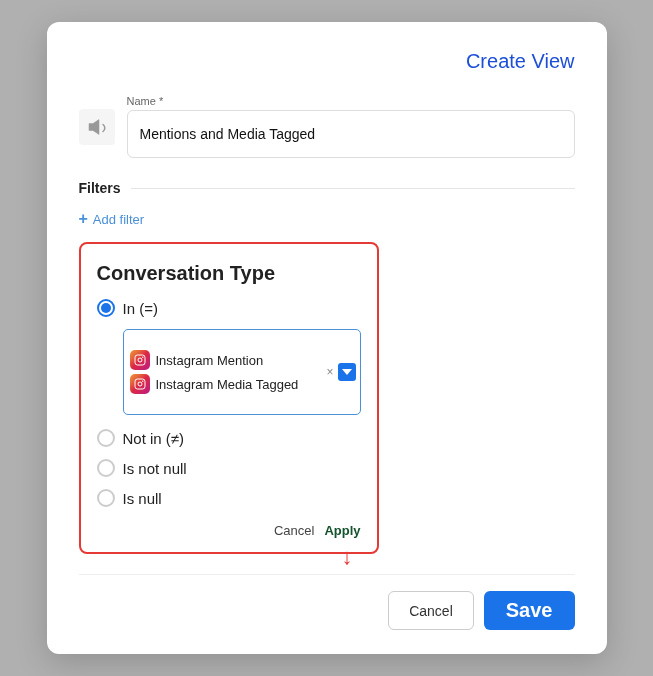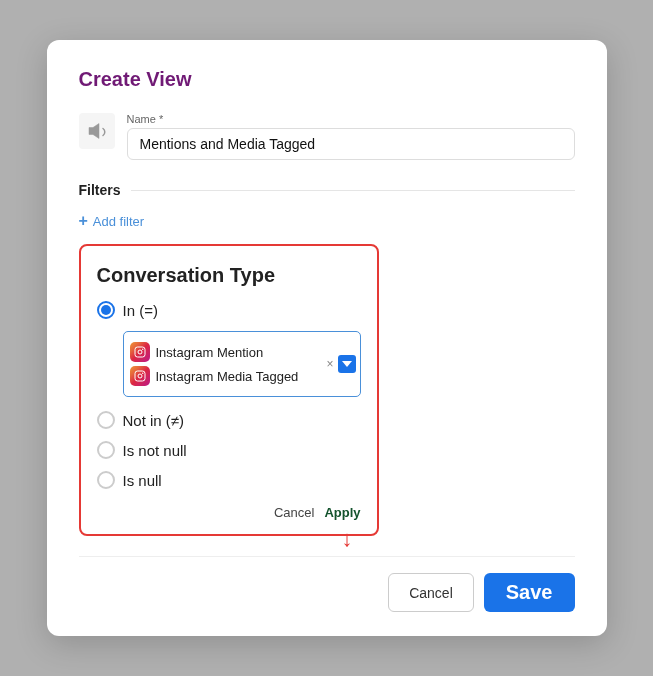--- a/index.html
+++ b/index.html
@@ -18,27 +18,29 @@
       background: #fff;
       border-radius: 12px;
       width: 560px;
       padding: 28px 32px 24px 32px;
       box-shadow: 0 8px 32px rgba(0,0,0,0.18);
       position: relative;
     }
 
     .modal-title {
       font-size: 20px;
-      font-weight: 700;
-      color: #701a75;
+      font-weight: 400;
+      color: #1d4ed8;
       margin-bottom: 22px;
+      text-align: right;
     }
 
     .name-section {
       display: flex;
+      align-items: center;
       gap: 12px;
       margin-bottom: 22px;
     }
 
     .megaphone-icon {
       width: 36px;
       height: 36px;
       flex-shrink: 0;
     }
 
@@ -49,21 +51,21 @@
     .name-label {
       font-size: 11px;
       color: #666;
       margin-bottom: 3px;
     }
 
     .name-input {
       width: 100%;
       border: 1px solid #ddd;
       border-radius: 6px;
-      padding: 7px 12px;
+      padding: 15px 12px;
       font-size: 14px;
       color: #111;
       outline: none;
     }
 
     .filters-section {
       margin-bottom: 16px;
     }
 
     .filters-label {
@@ -153,21 +155,21 @@
 
     .radio-label {
       font-size: 15px;
       color: #222;
     }
 
     
     .multi-select-box {
       border: 1.5px solid #4a90d9;
       border-radius: 5px;
-      padding: 10px 6px;
+      padding: 20px 6px;
       margin-bottom: 14px;
       margin-left: 26px;
       display: flex;
       flex-direction: column;
       gap: 4px;
       position: relative;
     }
 
     .multi-select-tag {
       display: flex;

